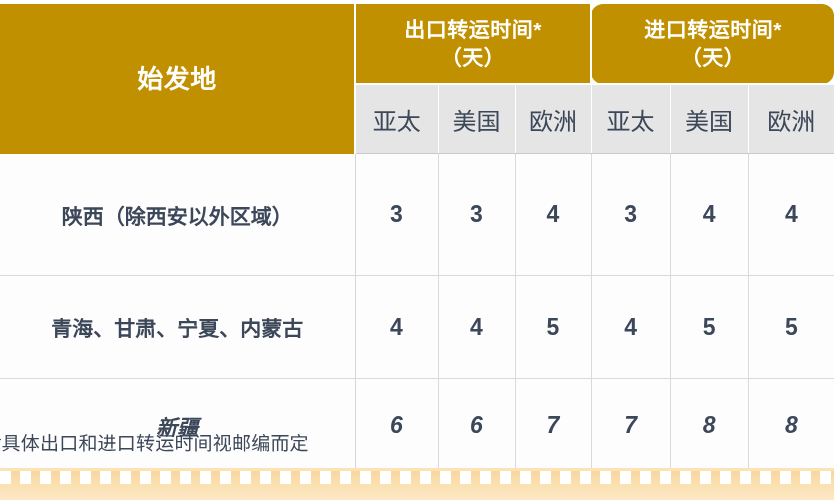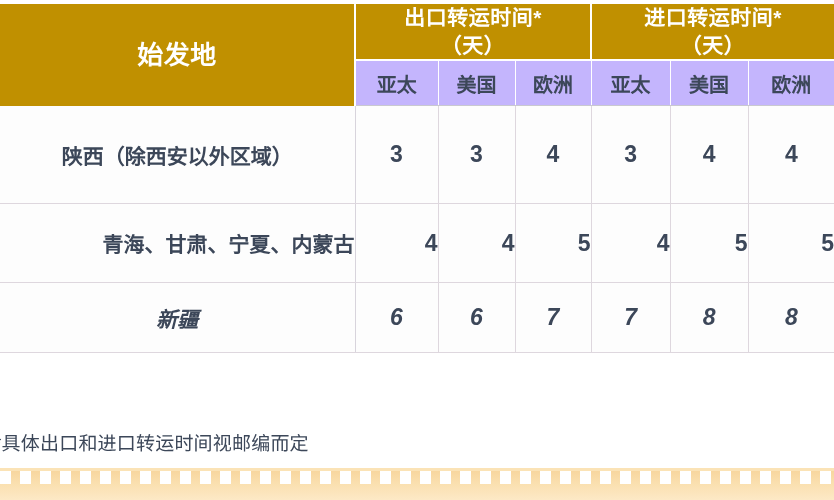--- a/index.html
+++ b/index.html
@@ -30,21 +30,21 @@
   .transit-table {
     position: absolute;
     left: 0;
     top: 4px;
     width: 834px;
     border-collapse: collapse;
     table-layout: fixed;
   }
   .transit-table td,
   .transit-table th {
-    padding: 0;
+    padding: 12px;
     margin: 0;
     vertical-align: middle;
     text-align: center;
   }
 
   
   .hdr-gold {
     background: #c09000;
     color: #ffffff;
     font-weight: bold;
@@ -53,28 +53,28 @@
     letter-spacing: 0.5px;
   }
   .hdr-origin {
     font-size: 26px;
     border-right: 2px solid #ffffff;
   }
   .hdr-group {
     border-right: 2px solid #ffffff;
     border-bottom: 2px solid #ffffff;
   }
-  .hdr-group.last { border-right: none; }
+  .hdr-group.last { border-right: none; border-radius: 12px; }
 
   
   .hdr-sub {
-    background: #c4b5fd;
-    color: #3c4759;
-    font-size: 20px;
-    font-weight: bold;
+    background: #e5e5e5;
+    color: #3c4759;
+    font-size: 24px;
+    font-weight: normal;
     height: 44px;
     border-right: 1px solid #ffffff;
     border-bottom: 1px solid #c9c9cf;
   }
   .hdr-sub.last { border-right: none; }
 
   
   .row-label {
     font-weight: bold;
     font-size: 21px;
@@ -89,21 +89,21 @@
     font-weight: bold;
     font-size: 23px;
     color: #3c4759;
     border-right: 1px solid #ded7de;
     border-bottom: 1px solid #ded7de;
     background: #fdfdfd;
   }
   .val.last { border-right: none; }
 
   .r1 td { height: 97px; margin-top: 39px; }
-  .r2 td { height: 78px; text-align: right; }
+  .r2 td { height: 78px; }
   .r3 td { height: 69px; font-style: italic; }
   .r3 td { border-bottom: 1px solid #ded7de; }
 
   
   .footnote {
     position: absolute;
     left: -6px;
     top: 428px;
     width: 600px;
     font-size: 19px;

